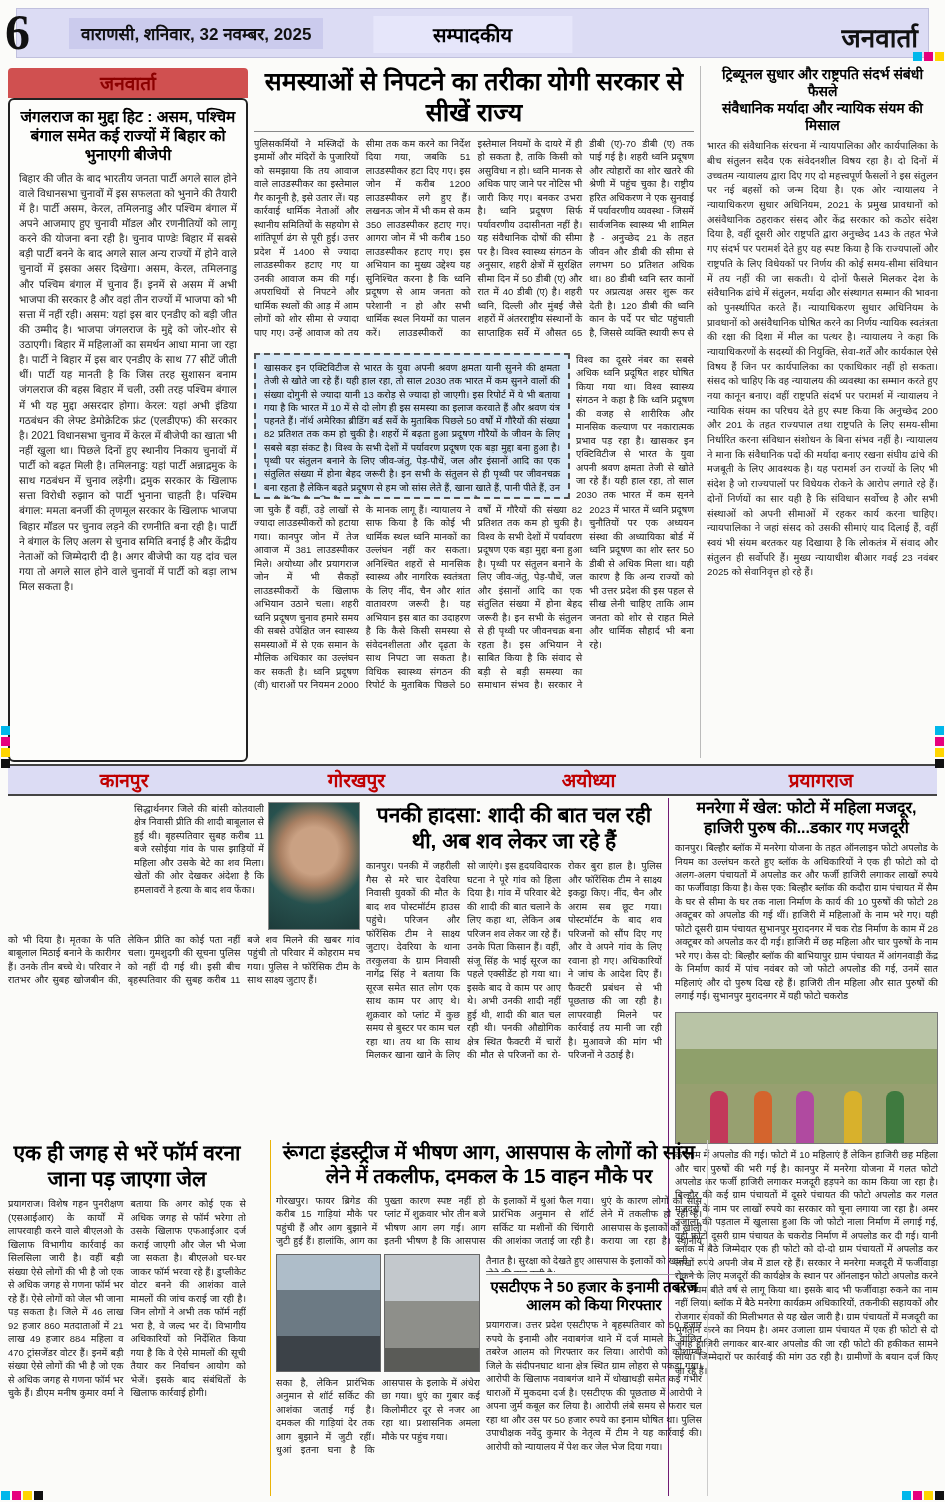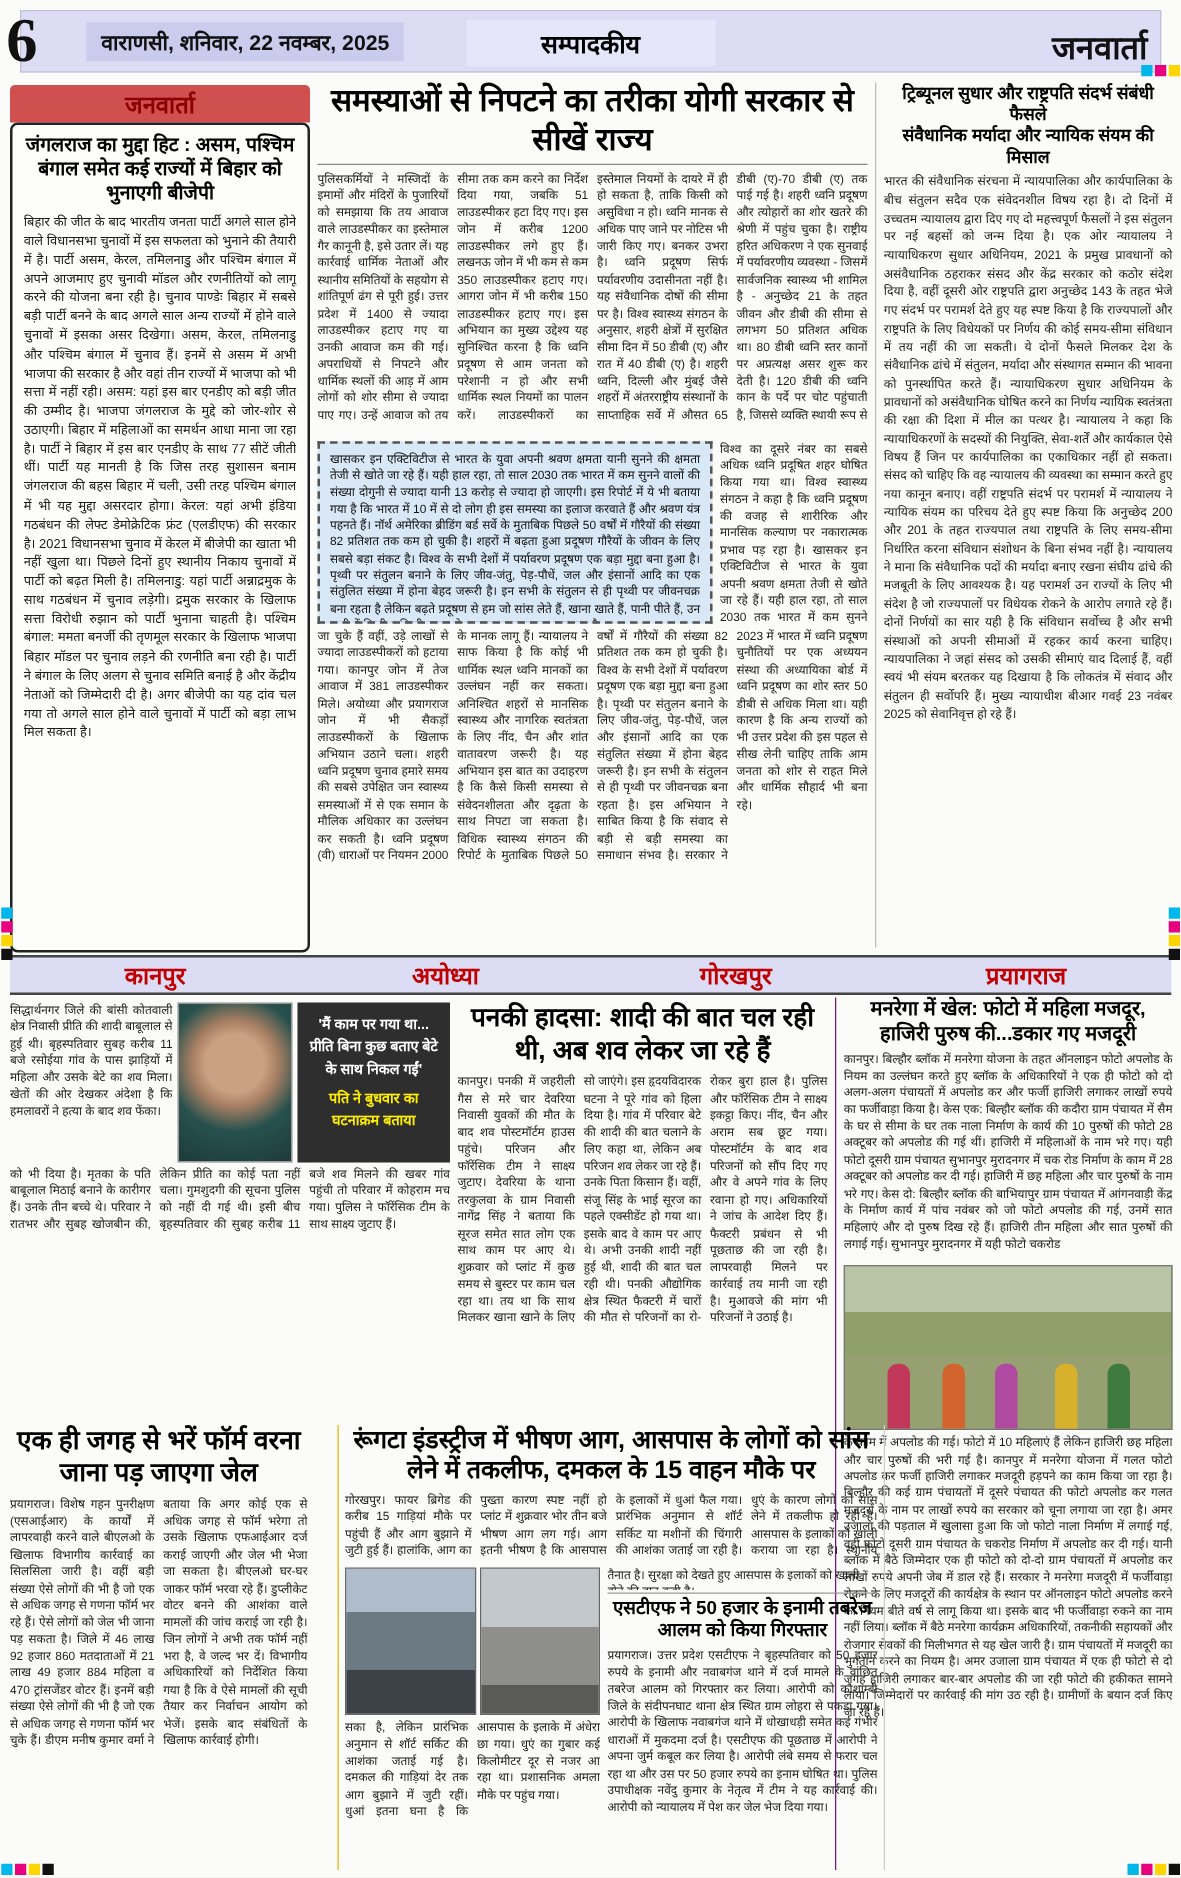--- a/index.html
+++ b/index.html
@@ -102,21 +102,21 @@
   .regmarks b{width:9px;height:9px;display:block;}
   .c{background:#00b7eb;} .m{background:#e6007e;} .y{background:#ffd500;} .k{background:#111;}
 </style>
 </head>
 <body>
 
 <div class="page">
 
   <div class="header">
     <div class="page-number">6</div>
-    <div class="edition-box">वाराणसी, शनिवार, 22 नवम्बर, 2025</div>
+    <div class="edition-box">वाराणसी, शनिवार, 32 नवम्बर, 2025</div>
     <div class="section-box">सम्पादकीय</div>
     <div class="masthead">जनवार्ता</div>
   </div>
 
   <div class="janvarta">
     <div class="janvarta-head">जनवार्ता</div>
     <div class="janvarta-box">
       <div class="headline">जंगलराज का मुद्दा हिट : असम, पश्चिम बंगाल समेत कई राज्यों में बिहार को भुनाएगी बीजेपी</div>
       <div class="body-text" style="height:586px;">बिहार की जीत के बाद भारतीय जनता पार्टी अगले साल होने वाले विधानसभा चुनावों में इस सफलता को भुनाने की तैयारी में है। पार्टी असम, केरल, तमिलनाडु और पश्चिम बंगाल में अपने आजमाए हुए चुनावी मॉडल और रणनीतियों को लागू करने की योजना बना रही है। चुनाव पाण्डेः बिहार में सबसे बड़ी पार्टी बनने के बाद अगले साल अन्य राज्यों में होने वाले चुनावों में इसका असर दिखेगा। असम, केरल, तमिलनाडु और पश्चिम बंगाल में चुनाव हैं। इनमें से असम में अभी भाजपा की सरकार है और वहां तीन राज्यों में भाजपा को भी सत्ता में नहीं रही। असम: यहां इस बार एनडीए को बड़ी जीत की उम्मीद है। भाजपा जंगलराज के मुद्दे को जोर-शोर से उठाएगी। बिहार में महिलाओं का समर्थन आधा माना जा रहा है। पार्टी ने बिहार में इस बार एनडीए के साथ 77 सीटें जीती थीं। पार्टी यह मानती है कि जिस तरह सुशासन बनाम जंगलराज की बहस बिहार में चली, उसी तरह पश्चिम बंगाल में भी यह मुद्दा असरदार होगा। केरल: यहां अभी इंडिया गठबंधन की लेफ्ट डेमोक्रेटिक फ्रंट (एलडीएफ) की सरकार है। 2021 विधानसभा चुनाव में केरल में बीजेपी का खाता भी नहीं खुला था। पिछले दिनों हुए स्थानीय निकाय चुनावों में पार्टी को बढ़त मिली है। तमिलनाडु: यहां पार्टी अन्नाद्रमुक के साथ गठबंधन में चुनाव लड़ेगी। द्रमुक सरकार के खिलाफ सत्ता विरोधी रुझान को पार्टी भुनाना चाहती है। पश्चिम बंगाल: ममता बनर्जी की तृणमूल सरकार के खिलाफ भाजपा बिहार मॉडल पर चुनाव लड़ने की रणनीति बना रही है। पार्टी ने बंगाल के लिए अलग से चुनाव समिति बनाई है और केंद्रीय नेताओं को जिम्मेदारी दी है। अगर बीजेपी का यह दांव चल गया तो अगले साल होने वाले चुनावों में पार्टी को बड़ा लाभ मिल सकता है।</div>
     </div>
@@ -135,33 +135,29 @@
   <div class="right-story">
     <div class="headline">
       <span>ट्रिब्यूनल सुधार और राष्ट्रपति संदर्भ संबंधी फैसले</span><br>
       <span>संवैधानिक मर्यादा और न्यायिक संयम की मिसाल</span>
     </div>
     <div class="body-text" style="height:636px;">भारत की संवैधानिक संरचना में न्यायपालिका और कार्यपालिका के बीच संतुलन सदैव एक संवेदनशील विषय रहा है। दो दिनों में उच्चतम न्यायालय द्वारा दिए गए दो महत्त्वपूर्ण फैसलों ने इस संतुलन पर नई बहसों को जन्म दिया है। एक ओर न्यायालय ने न्यायाधिकरण सुधार अधिनियम, 2021 के प्रमुख प्रावधानों को असंवैधानिक ठहराकर संसद और केंद्र सरकार को कठोर संदेश दिया है, वहीं दूसरी ओर राष्ट्रपति द्वारा अनुच्छेद 143 के तहत भेजे गए संदर्भ पर परामर्श देते हुए यह स्पष्ट किया है कि राज्यपालों और राष्ट्रपति के लिए विधेयकों पर निर्णय की कोई समय-सीमा संविधान में तय नहीं की जा सकती। ये दोनों फैसले मिलकर देश के संवैधानिक ढांचे में संतुलन, मर्यादा और संस्थागत सम्मान की भावना को पुनर्स्थापित करते हैं। न्यायाधिकरण सुधार अधिनियम के प्रावधानों को असंवैधानिक घोषित करने का निर्णय न्यायिक स्वतंत्रता की रक्षा की दिशा में मील का पत्थर है। न्यायालय ने कहा कि न्यायाधिकरणों के सदस्यों की नियुक्ति, सेवा-शर्तें और कार्यकाल ऐसे विषय हैं जिन पर कार्यपालिका का एकाधिकार नहीं हो सकता। संसद को चाहिए कि वह न्यायालय की व्यवस्था का सम्मान करते हुए नया कानून बनाए। वहीं राष्ट्रपति संदर्भ पर परामर्श में न्यायालय ने न्यायिक संयम का परिचय देते हुए स्पष्ट किया कि अनुच्छेद 200 और 201 के तहत राज्यपाल तथा राष्ट्रपति के लिए समय-सीमा निर्धारित करना संविधान संशोधन के बिना संभव नहीं है। न्यायालय ने माना कि संवैधानिक पदों की मर्यादा बनाए रखना संघीय ढांचे की मजबूती के लिए आवश्यक है। यह परामर्श उन राज्यों के लिए भी संदेश है जो राज्यपालों पर विधेयक रोकने के आरोप लगाते रहे हैं। दोनों निर्णयों का सार यही है कि संविधान सर्वोच्च है और सभी संस्थाओं को अपनी सीमाओं में रहकर कार्य करना चाहिए। न्यायपालिका ने जहां संसद को उसकी सीमाएं याद दिलाई हैं, वहीं स्वयं भी संयम बरतकर यह दिखाया है कि लोकतंत्र में संवाद और संतुलन ही सर्वोपरि हैं। मुख्य न्यायाधीश बीआर गवई 23 नवंबर 2025 को सेवानिवृत्त हो रहे हैं।</div>
   </div>
 
   <div class="city-band">
     <span>कानपुर</span>
+    <span>गोरखपुर</span>
     <span>अयोध्या</span>
-    <span>गोरखपुर</span>
     <span>प्रयागराज</span>
   </div>
 
   <div class="story-murder">
     <div class="murder-media">
       <div class="body-text murder-leftcol">सिद्धार्थनगर जिले की बांसी कोतवाली क्षेत्र निवासी प्रीति की शादी बाबूलाल से हुई थी। बृहस्पतिवार सुबह करीब 11 बजे रसोईया गांव के पास झाड़ियों में महिला और उसके बेटे का शव मिला। खेतों की ओर देखकर अंदेशा है कि हमलावरों ने हत्या के बाद शव फेंका।</div>
       <div class="portrait"></div>
-      <div class="quote-box">
-        <span>'मैं काम पर गया था... प्रीति बिना कुछ बताए बेटे के साथ निकल गईं'</span>
-        <span class="q2">पति ने बुधवार का घटनाक्रम बताया</span>
-      </div>
     </div>
     <div class="body-text cols-3 murder-sec2">को भी दिया है। मृतका के पति बाबूलाल मिठाई बनाने के कारीगर हैं। उनके तीन बच्चे थे। परिवार ने रातभर और सुबह खोजबीन की, लेकिन प्रीति का कोई पता नहीं चला। गुमशुदगी की सूचना पुलिस को नहीं दी गई थी। इसी बीच बृहस्पतिवार की सुबह करीब 11 बजे शव मिलने की खबर गांव पहुंची तो परिवार में कोहराम मच गया। पुलिस ने फॉरेंसिक टीम के साथ साक्ष्य जुटाए हैं।</div>
   </div>
 
   <div class="story-panki">
     <div class="headline">पनकी हादसा: शादी की बात चल रही थी, अब शव लेकर जा रहे हैं</div>
     <div class="body-text cols-3">कानपुर। पनकी में जहरीली गैस से मरे चार देवरिया निवासी युवकों की मौत के बाद शव पोस्टमॉर्टम हाउस पहुंचे। परिजन और फॉरेंसिक टीम ने साक्ष्य जुटाए। देवरिया के थाना तरकुलवा के ग्राम निवासी नागेंद्र सिंह ने बताया कि सूरज समेत सात लोग एक साथ काम पर आए थे। शुक्रवार को प्लांट में कुछ समय से बुस्टर पर काम चल रहा था। तय था कि साथ मिलकर खाना खाने के लिए सो जाएंगे। इस हृदयविदारक घटना ने पूरे गांव को हिला दिया है। गांव में परिवार बेटे की शादी की बात चलाने के लिए कहा था, लेकिन अब परिजन शव लेकर जा रहे हैं। उनके पिता किसान हैं। वहीं, संजू सिंह के भाई सूरज का पहले एक्सीडेंट हो गया था। इसके बाद वे काम पर आए थे। अभी उनकी शादी नहीं हुई थी, शादी की बात चल रही थी। पनकी औद्योगिक क्षेत्र स्थित फैक्टरी में चारों की मौत से परिजनों का रो-रोकर बुरा हाल है। पुलिस और फॉरेंसिक टीम ने साक्ष्य इकट्ठा किए। नींद, चैन और अराम सब छूट गया। पोस्टमॉर्टम के बाद शव परिजनों को सौंप दिए गए और वे अपने गांव के लिए रवाना हो गए। अधिकारियों ने जांच के आदेश दिए हैं। फैक्टरी प्रबंधन से भी पूछताछ की जा रही है। लापरवाही मिलने पर कार्रवाई तय मानी जा रही है। मुआवजे की मांग भी परिजनों ने उठाई है।</div>
   </div>
 
   <div class="story-mnrega">

